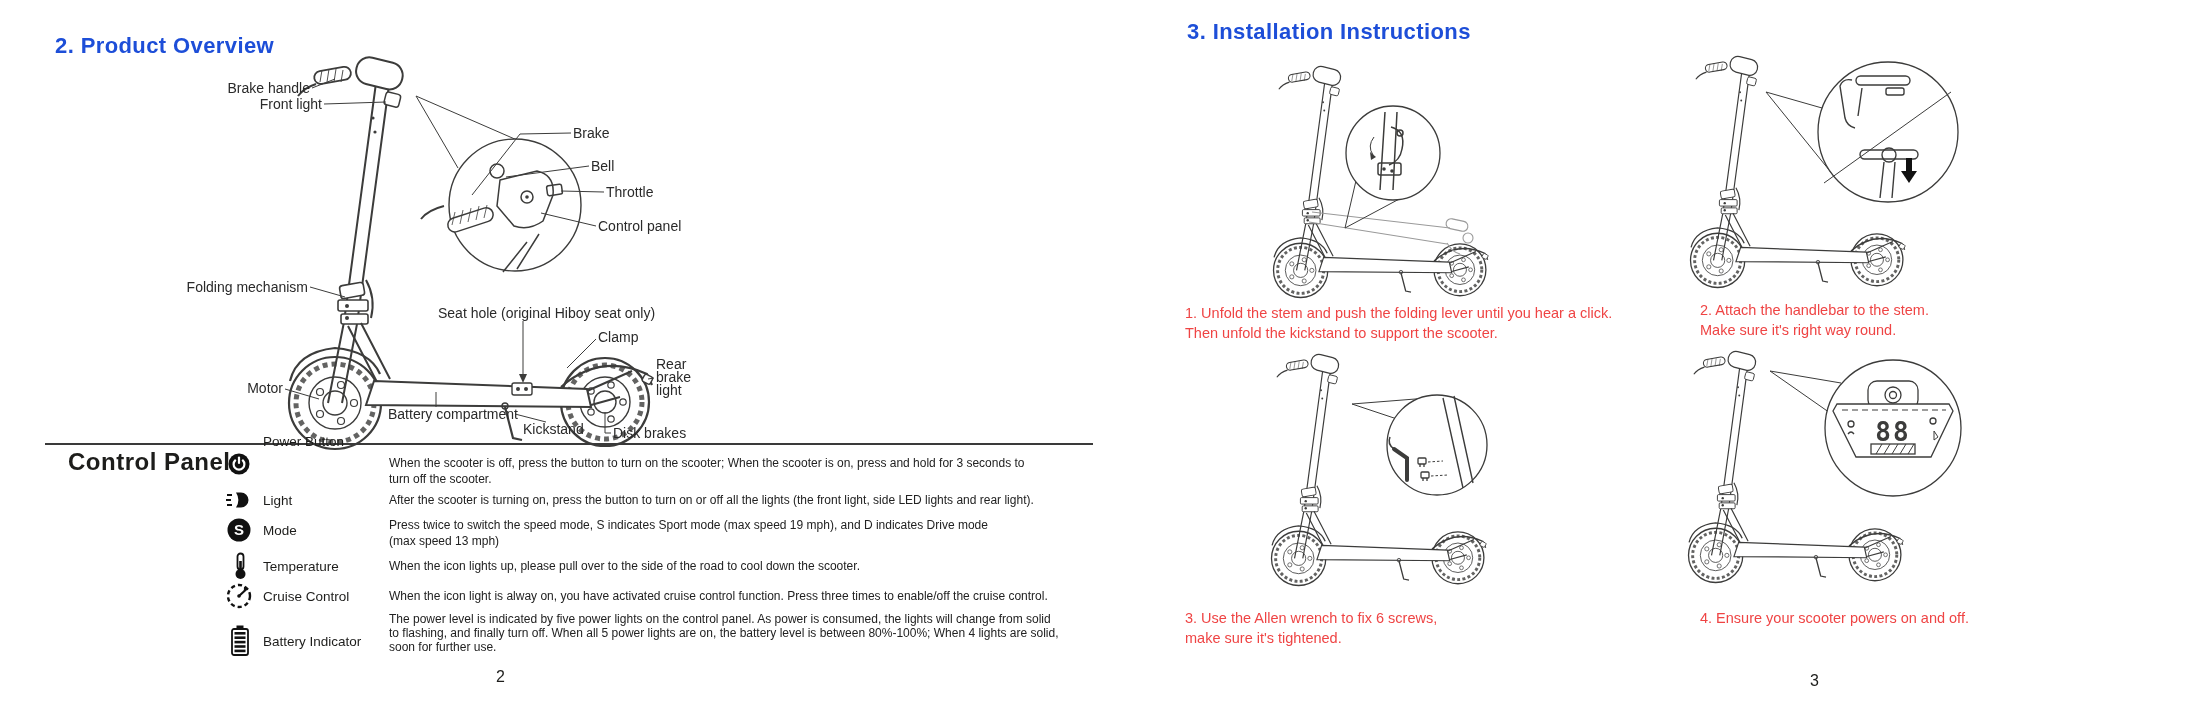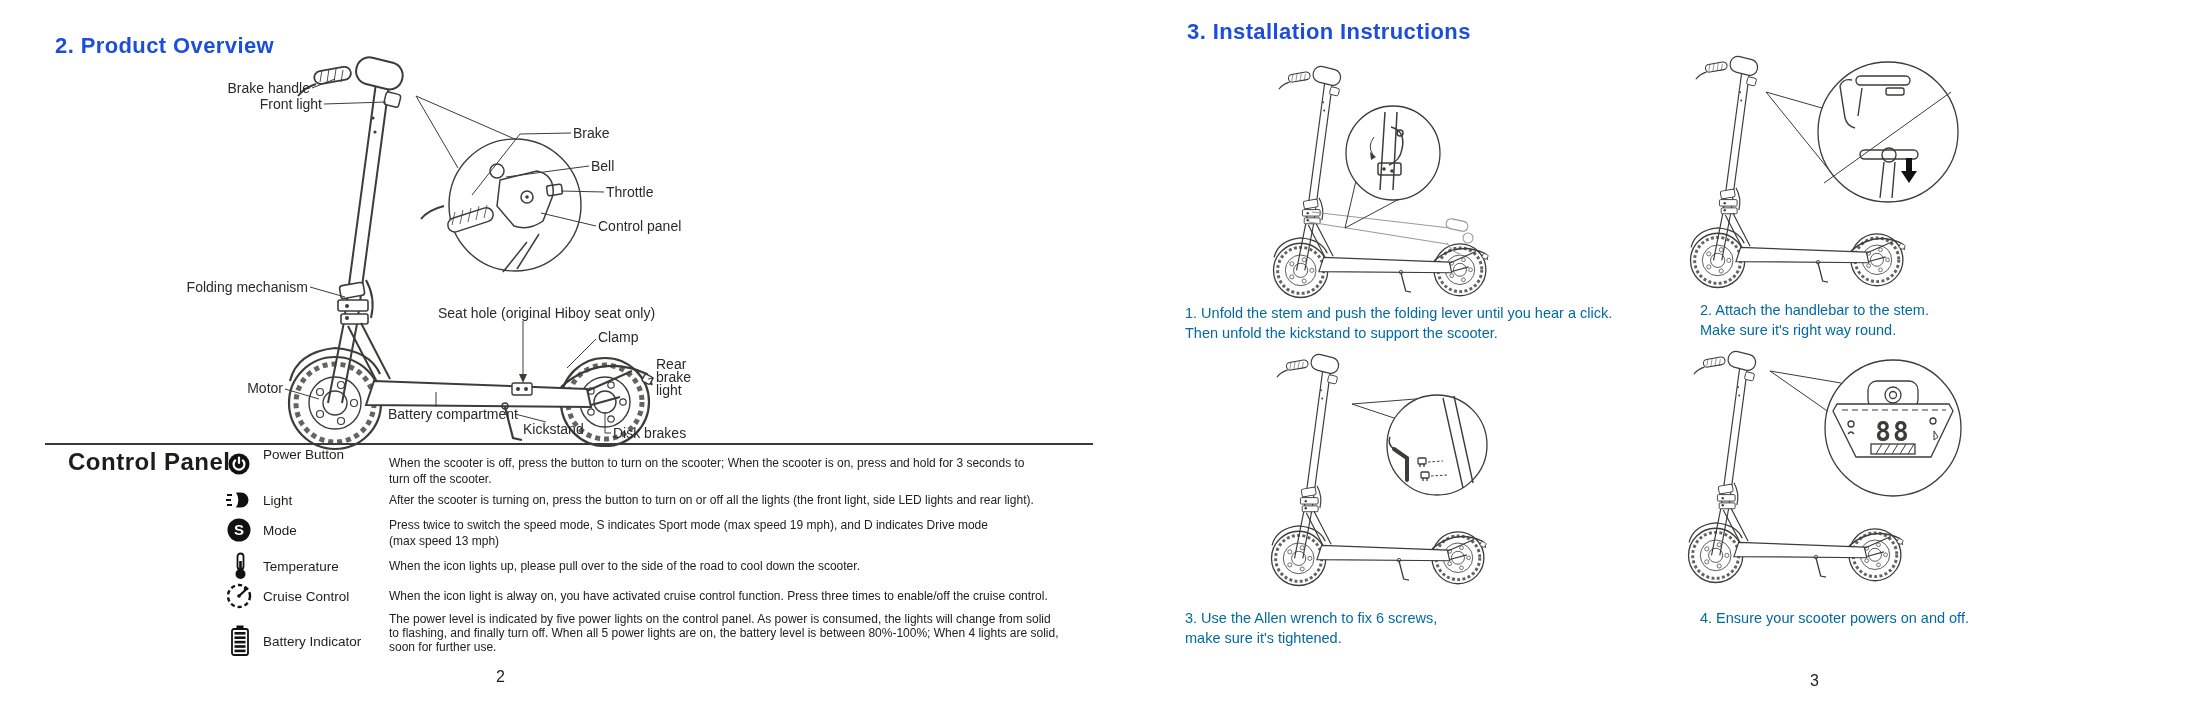--- a/index.html
+++ b/index.html
@@ -5,21 +5,21 @@
   html,body{margin:0;padding:0;background:#e8e8e8;}
   .canvas{position:relative;width:2198px;height:720px;background:#ffffff;overflow:hidden;
           font-family:"Liberation Sans",sans-serif;color:#1d1d1b;}
   .art{position:absolute;left:0;top:0;}
   .title{position:absolute;font-size:22px;font-weight:700;letter-spacing:.4px;white-space:nowrap;color:#1d4ed8;}
   .cp-heading{position:absolute;left:68px;top:448px;font-size:24px;font-weight:700;letter-spacing:.5px;white-space:nowrap;}
   .divider{position:absolute;left:45px;top:443px;width:1048px;height:1.6px;background:#3a3a3a;}
   .lbl{position:absolute;font-size:14px;line-height:13px;color:#2a2a2a;white-space:nowrap;}
   .lbl.r{width:130px;text-align:right;}
   .lbl.wrap{white-space:normal;width:38px;}
-  .step{position:absolute;font-size:14.5px;line-height:20px;color:#0369a1;white-space:nowrap;}
+  .step{position:absolute;font-size:14.5px;line-height:20px;color:#ef4444;white-space:nowrap;}
   .cp-label{position:absolute;font-size:13.5px;color:#1d1d1b;white-space:nowrap;}
   .cp-desc{position:absolute;left:389px;font-size:12px;line-height:16px;color:#222;white-space:nowrap;}
   .cp-desc.tight{line-height:14px;}
   .icon{position:absolute;}
   .pagenum{position:absolute;font-size:16px;color:#1d1d1b;}
 </style>
 </head>
 <body>
 
 <div class="canvas">
@@ -226,21 +226,21 @@
   <div class="divider"></div>
   <div class="cp-heading">Control Panel</div>
 
   <span class="icon" style="left:228px;top:453px;">
     <svg width="22" height="22" viewBox="0 0 22 22">
       <circle cx="11" cy="11" r="10.5" fill="#111"></circle>
       <path d="M11,4.5 L11,10" stroke="#fff" stroke-width="2.2" stroke-linecap="round" fill="none"></path>
       <path d="M7.2,7.4 a5.4,5.4 0 1,0 7.6,0" fill="none" stroke="#fff" stroke-width="2.2" stroke-linecap="round"></path>
     </svg>
   </span>
-  <div class="cp-label" style="left:263px;top:447px;">Power Button</div>
+  <div class="cp-label" style="left:263px;top:434px;">Power Button</div>
   <div class="cp-desc" style="top:455px;">
     <div>When the scooter is off, press the button to turn on the scooter; When the scooter is on, press and hold for 3 seconds to</div>
     <div>turn off the scooter.</div>
   </div>
 
   <span class="icon" style="left:224px;top:489px;">
     <svg width="30" height="22" viewBox="0 0 30 22">
       <path d="M3,6 h5 M2,11 h5 M3,16 h5" stroke="#111" stroke-width="2" fill="none"></path>
       <path d="M12,3.5 h5 a7.5,7.5 0 0,1 0,15 h-5 a14,14 0 0,0 0,-15 z" fill="#111"></path>
     </svg>

